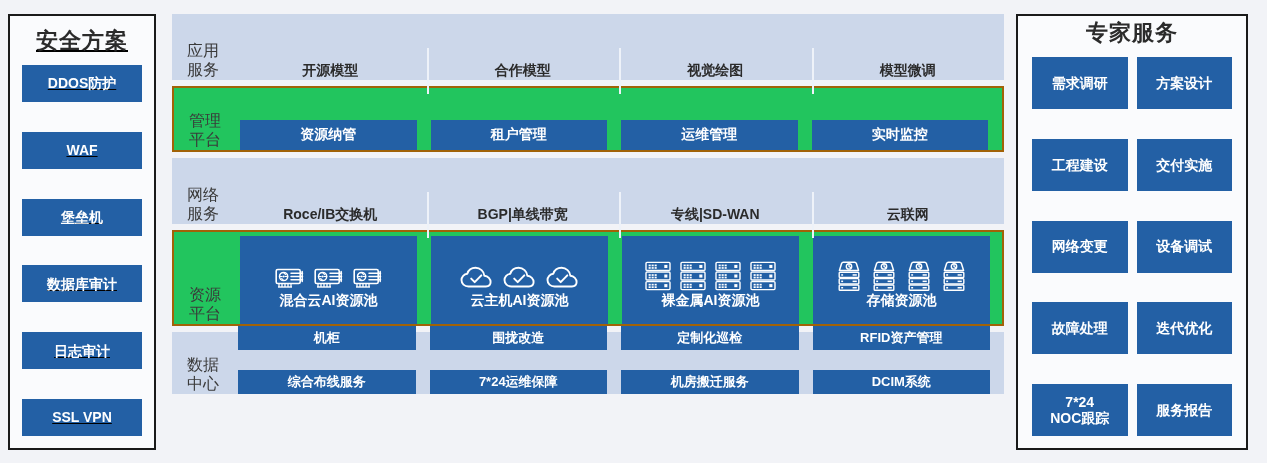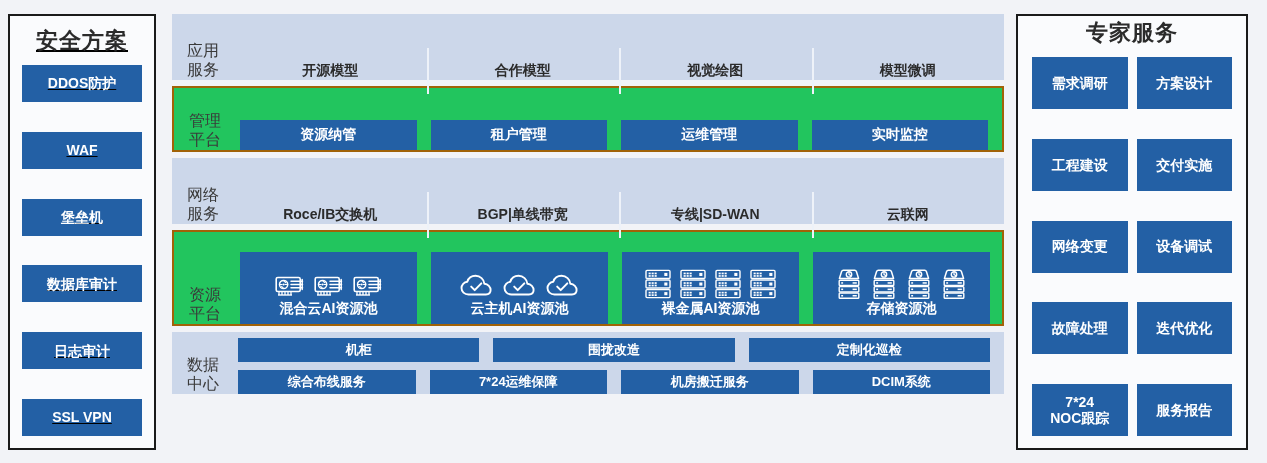--- a/index.html
+++ b/index.html
@@ -156,21 +156,21 @@
   }
 
   
   .row-res { height: 96px; }
   .row-res .row-body {
     gap: 14px;
     padding: 0 12px 0 4px;
   }
   .res-card {
     flex: 1;
-    height: 72px;
+    height: 88px;
     background: #2360a5;
     display: flex;
     flex-direction: column;
     align-items: center;
     justify-content: center;
     gap: 2px;
   }
   .res-icons {
     display: flex;
     align-items: flex-end;
@@ -183,21 +183,21 @@
     font-size: 14px;
     font-weight: bold;
     line-height: 1;
   }
 
   
   .row-dc { height: 62px; }
   .row-dc .row-body {
     flex-direction: column;
     justify-content: center;
-    gap: 8px;
+    gap: 20px;
     padding: 0 14px 0 4px;
   }
   .dc-line {
     display: flex;
     gap: 14px;
     width: 100%;
   }
   .dc-line .btn {
     flex: 1;
     height: 24px;
@@ -529,20 +529,21 @@
     </div>
 
     <div class="row row-tinted row-dc">
       <div class="row-label">数据
 中心</div>
       <div class="row-body">
         <div class="dc-line">
           <div class="btn">机柜</div>
           <div class="btn">围拢改造</div>
           <div class="btn">定制化巡检</div>
+          <div class="btn">RFID资产管理</div>
         </div>
         <div class="dc-line">
           <div class="btn">综合布线服务</div>
           <div class="btn">7*24运维保障</div>
           <div class="btn">机房搬迁服务</div>
           <div class="btn">DCIM系统</div>
         </div>
       </div>
     </div>
 

